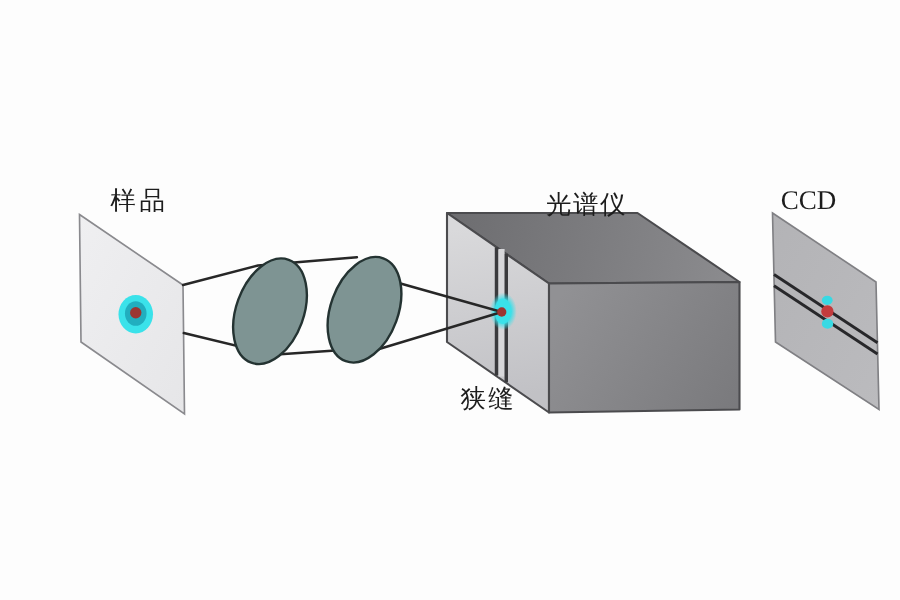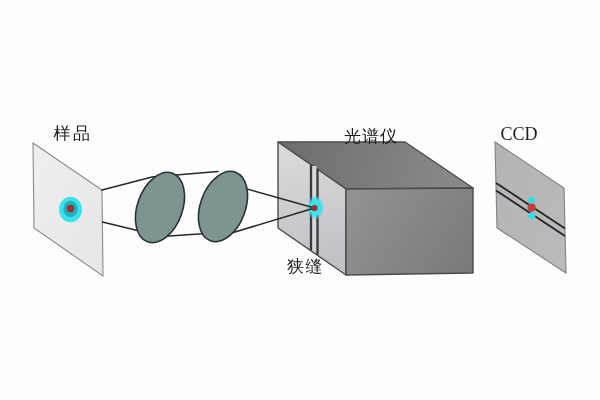--- a/index.html
+++ b/index.html
@@ -8,20 +8,21 @@
     width: 600px;
     height: 400px;
     background: #fdfdfd;
     overflow: hidden;
     font-family: "Liberation Serif", "DejaVu Serif", serif;
   }
   .stage {
     position: relative;
     width: 580px;
     height: 400px;
+    padding-left: 20px;
   }
   svg { display: block; }
   .diagram-label {
     font-family: "Liberation Serif", "DejaVu Serif", serif;
     font-size: 17px;
   }
   .latin-label {
     font-family: "Liberation Serif", "DejaVu Serif", serif;
     font-size: 18px;
   }

